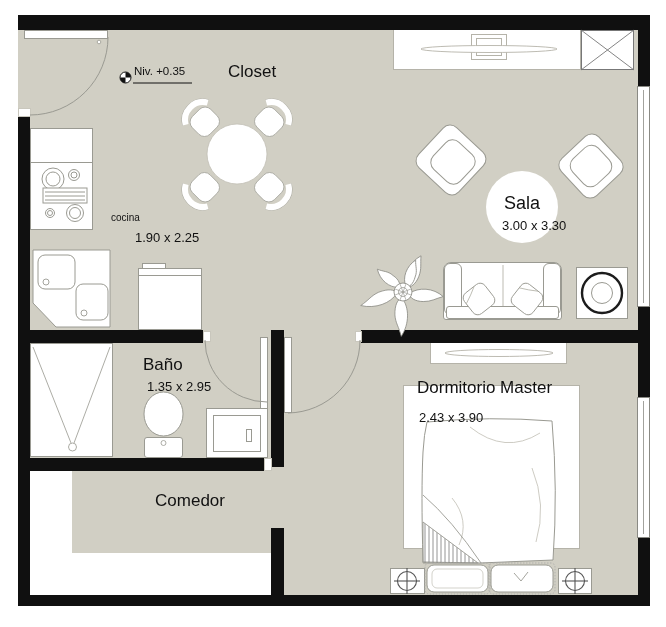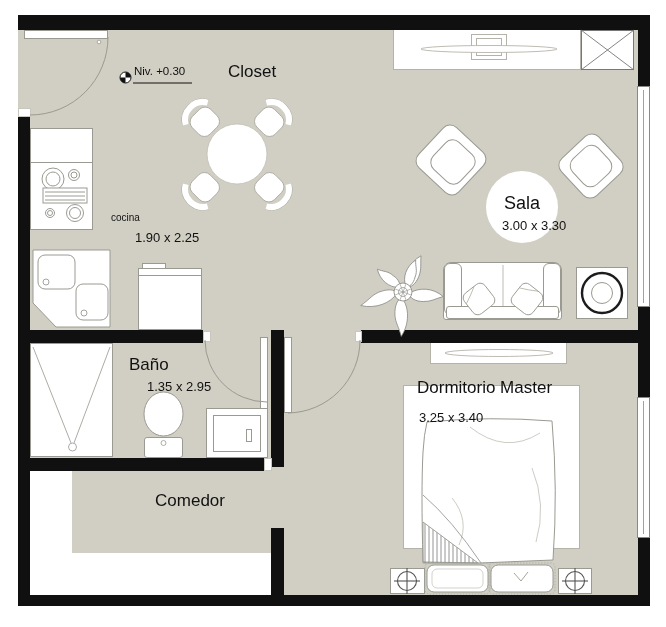--- a/index.html
+++ b/index.html
@@ -237,29 +237,29 @@
         <line x1="407" y1="568" x2="407" y2="594"></line>
     </g>
     <g fill="#fff" stroke="#555" stroke-width="1.1">
       <circle cx="575" cy="581" r="9.5"></circle>
       <line x1="562" y1="581" x2="588" y2="581"></line>
         <line x1="575" y1="568" x2="575" y2="594"></line>
     </g>
   </svg>
 
   <div class="lbl room-name" style="left:228px;top:63px;">Closet</div>
-  <div class="lbl" style="left:134px;top:65px;font-size:11.5px;">Niv. +0.30</div>
+  <div class="lbl" style="left:134px;top:65px;font-size:11.5px;">Niv. +0.35</div>
 
   <div class="lbl" style="left:111px;top:213px;font-size:10px;">cocina</div>
   <div class="lbl room-dims" style="left:111px;top:231px;margin-left:24px;">1.90 x 2.25</div>
 
   <div class="lbl" style="left:486px;top:194px;width:72px;text-align:center;font-size:18px;">Sala</div>
   <div class="lbl room-dims" style="left:502px;top:219px;text-align:center;">3.00 x 3.30</div>
 
-  <div class="lbl room-name" style="left:129px;top:356px;">Baño</div>
+  <div class="lbl room-name" style="left:143px;top:356px;">Baño</div>
   <div class="lbl room-dims" style="left:147px;top:380px;">1.35 x 2.95</div>
 
   <div class="lbl room-name" style="left:120px;top:492px;width:140px;text-align:center;">Comedor</div>
 
   <div class="lbl room-name" style="left:417px;top:379px;">Dormitorio Master</div>
-  <div class="lbl room-dims" style="left:419px;top:411px;">3.25 x 3.40</div>
+  <div class="lbl room-dims" style="left:419px;top:411px;">2.43 x 3.90</div>
 
 </div>
 
 </body></html>

